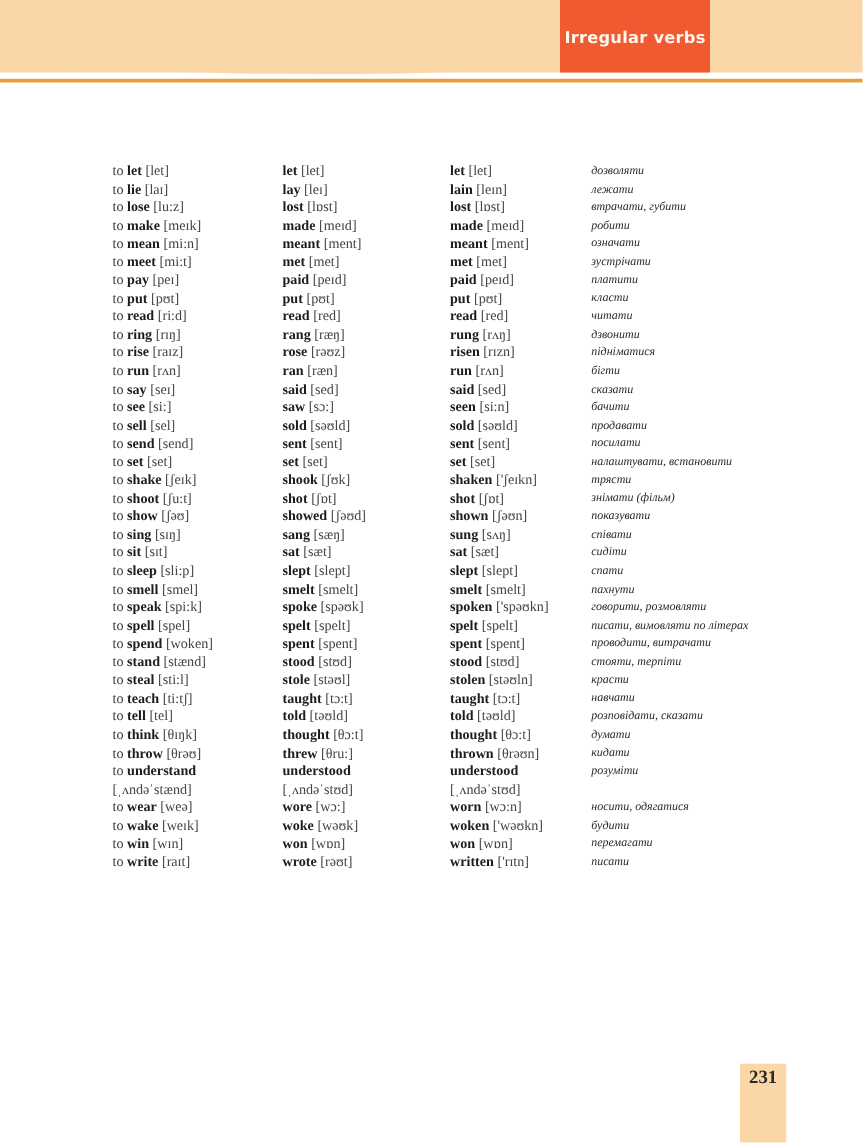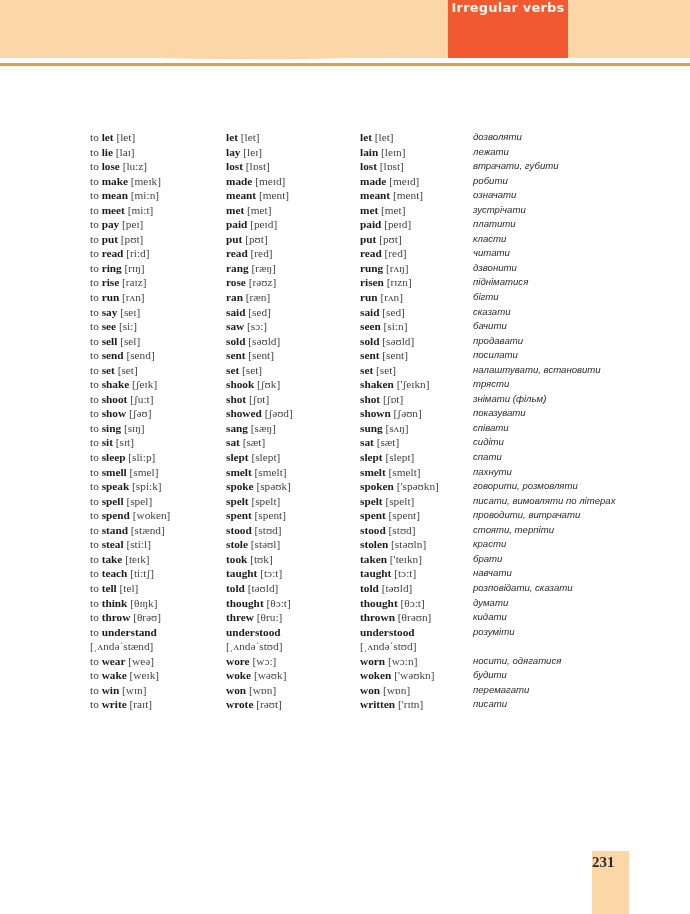--- a/index.html
+++ b/index.html
@@ -16,48 +16,48 @@
     .header-curve {
       position: absolute; left: 0; top: 48px; width: 690px; height: 20px;
     }
     .header-rule {
       position: absolute; left: 0; top: 63px; width: 690px; height: 3px;
       background: #e3a040;
     }
     .section-tab {
       position: absolute; left: 448px; top: 0; width: 120px; height: 58px;
       background: #f15a31;
-      display: flex; align-items: flex-start; justify-content: center;
-      padding-bottom: 8px; box-sizing: border-box;
+      display: flex; align-items: flex-end; justify-content: center;
+      padding-bottom: 20px; box-sizing: border-box;
     }
     .section-tab span {
       color: #fff5ea; font-family: "DejaVu Sans", "Liberation Sans", sans-serif;
       font-weight: bold; font-size: 13px; letter-spacing: 0.2px;
     }
     .verbs {
       position: absolute; left: 0; top: 130px; width: 690px;
     }
     .row {
       position: relative; height: 14.55px; font-size: 11.3px; line-height: 14.55px;
       white-space: nowrap;
     }
     .row span.cell { position: absolute; top: 0; }
     .c1 { left: 79px; }
     .c2 { left: 226px; }
     .c3 { left: 360px; }
-    .c4 { left: 473px; font-family: Liberation Sans, sans-serif; font-style: italic; font-size: 9.6px; color: #2a2a2a; }
+    .c4 { left: 473px; font-family: Liberation Serif, serif; font-style: italic; font-size: 9.6px; color: #2a2a2a; }
     .to { font-weight: normal; color: #3a3a3a; margin-left: 11px; }
     .w { font-weight: bold; color: #1d1d1d; }
     .ipa { color: #444; }
     .page-box {
       position: absolute; left: 592px; top: 851px; width: 37px; height: 63px;
       background: #fbd7a8;
     }
     .page-num {
-      position: absolute; left: 592px; top: 854px; width: 37px; text-align: left;
+      position: absolute; left: 592px; top: 854px; width: 37px; text-align: center;
       font-family: "Liberation Serif", serif; font-weight: bold; font-size: 15px; color: #2a2a2a;
     }
   </style>
 </head>
 <body>
 
 <div class="header-band"></div>
 <svg class="header-curve" width="690" height="20" viewBox="0 0 690 20">
   <path d="M0 4 C 120 10, 250 14, 380 9 C 480 6, 600 7, 690 8 L690 0 L0 0 Z" fill="#fbd7a8"></path>
 </svg>
@@ -235,26 +235,20 @@
       <span class="cell c3"><span class="w">stood</span> <span class="ipa">[stʊd]</span> </span>
       <span class="cell c4"><span class="">стояти, терпіти</span> </span>
     </div>
     <div class="row">
       <span class="cell c1"><span class="to">to</span> <span class="w">steal</span> <span class="ipa">[sti:l]</span> </span>
       <span class="cell c2"><span class="w">stole</span> <span class="ipa">[stəʊl]</span> </span>
       <span class="cell c3"><span class="w">stolen</span> <span class="ipa">[stəʊln]</span> </span>
       <span class="cell c4"><span class="">красти</span> </span>
     </div>
     <div class="row">
-      <span class="cell c1"><span class="to">to</span> <span class="w">take</span> <span class="ipa">[teɪk]</span> </span>
-      <span class="cell c2"><span class="w">took</span> <span class="ipa">[tʊk]</span> </span>
-      <span class="cell c3"><span class="w">taken</span> <span class="ipa">['teɪkn]</span> </span>
-      <span class="cell c4"><span class="">брати</span> </span>
-    </div>
-    <div class="row">
       <span class="cell c1"><span class="to">to</span> <span class="w">teach</span> <span class="ipa">[ti:tʃ]</span> </span>
       <span class="cell c2"><span class="w">taught</span> <span class="ipa">[tɔ:t]</span> </span>
       <span class="cell c3"><span class="w">taught</span> <span class="ipa">[tɔ:t]</span> </span>
       <span class="cell c4"><span class="">навчати</span> </span>
     </div>
     <div class="row">
       <span class="cell c1"><span class="to">to</span> <span class="w">tell</span> <span class="ipa">[tel]</span> </span>
       <span class="cell c2"><span class="w">told</span> <span class="ipa">[təʊld]</span> </span>
       <span class="cell c3"><span class="w">told</span> <span class="ipa">[təʊld]</span> </span>
       <span class="cell c4"><span class="">розповідати, сказати</span> </span>

